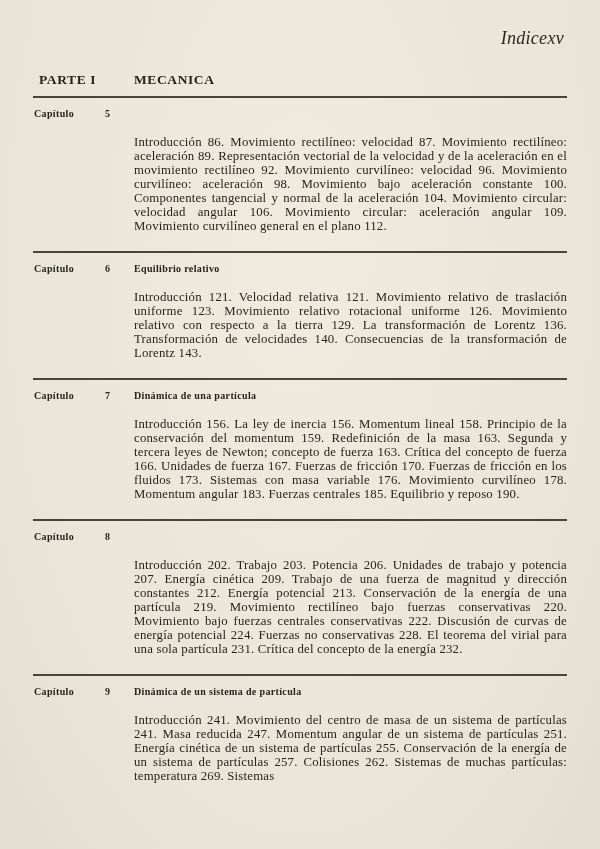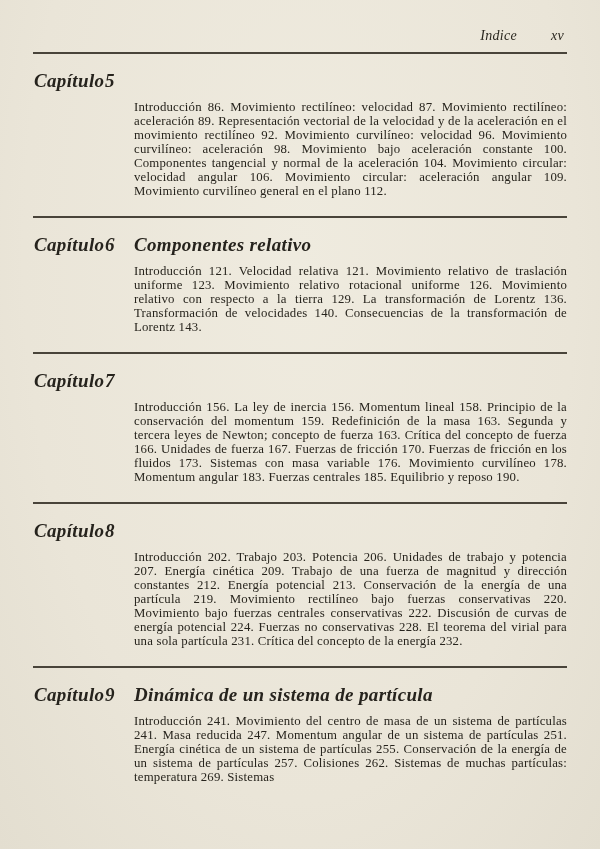--- a/index.html
+++ b/index.html
@@ -19,23 +19,22 @@
     width: 600px;
     height: 849px;
     padding: 28px 33px 0 33px;
     overflow: hidden;
   }
   
   .running-head {
     display: flex;
     justify-content: flex-end;
     align-items: flex-start;
-    gap: 34px;
     font-style: italic;
-    font-size: 14px;
+    font-size: 18px;
     letter-spacing: 0.3px;
     padding-right: 3px;
     color: #2b2820;
   }
   
   .part-row {
     display: flex;
     margin-top: 23px;
     font-weight: bold;
     font-size: 13.5px;
@@ -52,82 +51,86 @@
   
   .rule {
     border: 0;
     border-top: 2px solid #49443a;
     margin: 8px 0 0 0;
     height: 0;
   }
   
   .chap-head {
     display: flex;
-    margin-top: 16px;
+    margin-top: 10px;
     font-weight: bold;
-    font-size: 19px;
+    font-size: 10px;
     letter-spacing: 0.35px;
-    font-style: italic;
   }
   .chap-label {
     margin-left: 1px;
     width: 71px;
     flex: 0 0 auto;
   }
   .chap-num {
     width: 29px;
     flex: 0 0 auto;
   }
   .chap-title {
     flex: 1;
   }
   .chap-body {
-    margin: 8px 0 18px 101px;
+    margin: 16px 0 18px 101px;
     font-size: 12.8px;
     line-height: 14px;
     letter-spacing: 0.2px;
     text-align: justify;
     color: #27241d;
   }
 </style>
 </head>
 <body>
 
 <div class="page">
 
   <div class="running-head">
     <span>Indice</span>
     <span>xv</span>
   </div>
 
+  <div class="part-row">
+    <span class="part-label">PARTE I</span>
+    <span class="part-title">MECANICA</span>
+  </div>
 
   <div>
     <div class="rule"></div>
     <div class="chap-head">
       <span class="chap-label">Capítulo</span>
       <span class="chap-num">5</span>
     </div>
     <p class="chap-body">Introducción 86. Movimiento rectilíneo: velocidad 87. Movimiento rectilíneo: aceleración 89. Representación vectorial de la velocidad y de la aceleración en el movimiento rectilíneo 92. Movimiento curvilíneo: velocidad 96. Movimiento curvilíneo: aceleración 98. Movimiento bajo aceleración constante 100. Componentes tangencial y normal de la aceleración 104. Movimiento circular: velocidad angular 106. Movimiento circular: aceleración angular 109. Movimiento curvilíneo general en el plano 112.</p>
   </div>
 
   <div>
     <div class="rule"></div>
     <div class="chap-head">
       <span class="chap-label">Capítulo</span>
       <span class="chap-num">6</span>
-      <span class="chap-title">Componentes relativo</span>
+      <span class="chap-title">Equilibrio relativo</span>
     </div>
     <p class="chap-body">Introducción 121. Velocidad relativa 121. Movimiento relativo de traslación uniforme 123. Movimiento relativo rotacional uniforme 126. Movimiento relativo con respecto a la tierra 129. La transformación de Lorentz 136. Transformación de velocidades 140. Consecuencias de la transformación de Lorentz 143.</p>
   </div>
 
   <div>
     <div class="rule"></div>
     <div class="chap-head">
       <span class="chap-label">Capítulo</span>
       <span class="chap-num">7</span>
+      <span class="chap-title">Dinámica de una partícula</span>
     </div>
     <p class="chap-body">Introducción 156. La ley de inercia 156. Momentum lineal 158. Principio de la conservación del momentum 159. Redefinición de la masa 163. Segunda y tercera leyes de Newton; concepto de fuerza 163. Crítica del concepto de fuerza 166. Unidades de fuerza 167. Fuerzas de fricción 170. Fuerzas de fricción en los fluidos 173. Sistemas con masa variable 176. Movimiento curvilíneo 178. Momentum angular 183. Fuerzas centrales 185. Equilibrio y reposo 190.</p>
   </div>
 
   <div>
     <div class="rule"></div>
     <div class="chap-head">
       <span class="chap-label">Capítulo</span>
       <span class="chap-num">8</span>
     </div>

